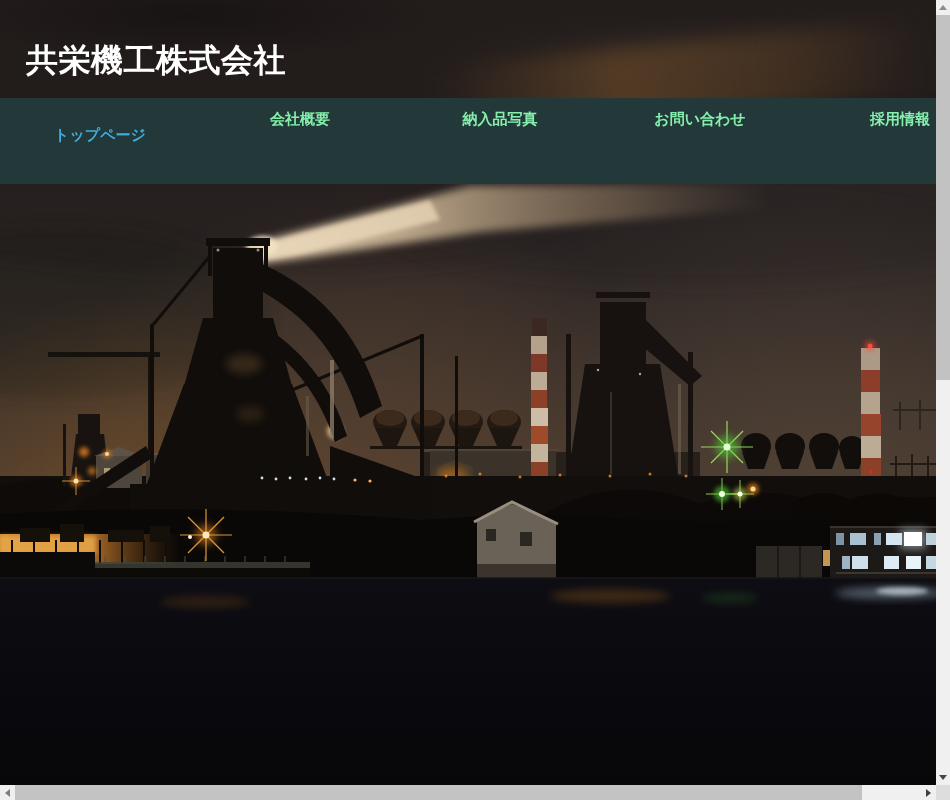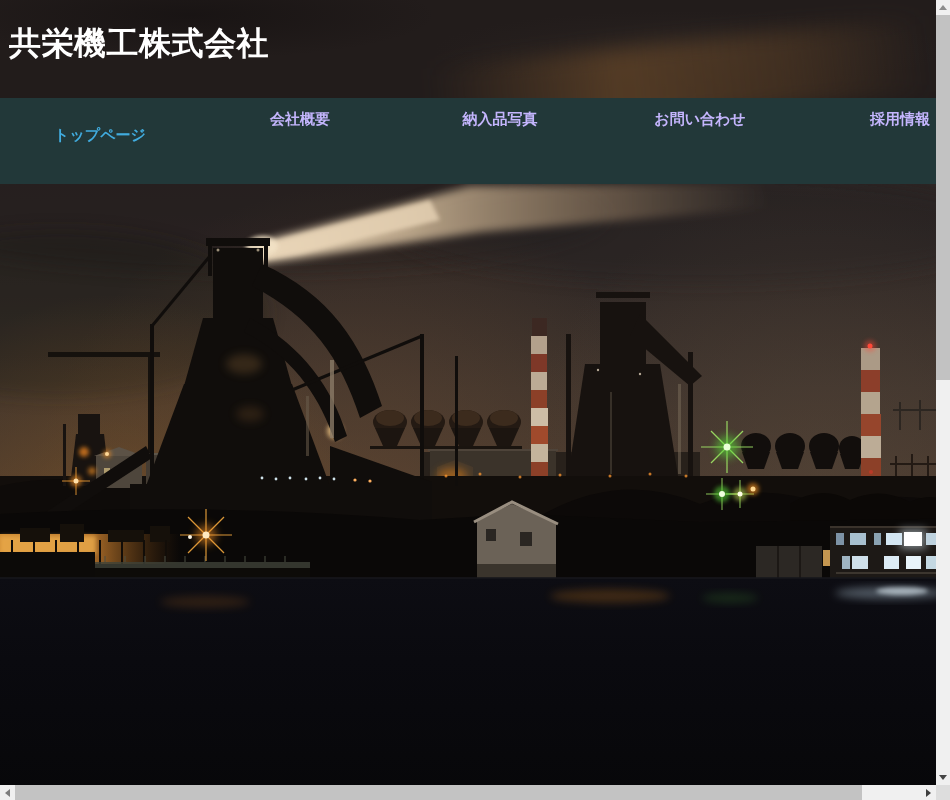--- a/index.html
+++ b/index.html
@@ -9,27 +9,27 @@
   }
   
   .site-header{position:absolute;left:0;top:0;width:936px;height:98px;background:#221c1b;overflow:hidden;}
   .header-smoke1{position:absolute;left:-60px;top:-30px;width:500px;height:90px;background:radial-gradient(ellipse at center, rgba(20,16,16,.65), rgba(20,16,16,0) 70%);}
   .header-smoke2{position:absolute;left:430px;top:10px;width:520px;height:80px;background:radial-gradient(ellipse at center, rgba(46,39,36,.5), rgba(46,39,36,0) 70%);}
   .header-glow{
     position:absolute;left:430px;top:42px;width:500px;height:76px;
     background:linear-gradient(to right, rgba(99,69,40,0), rgba(99,69,40,.75) 38%, rgba(86,60,36,.55) 72%, rgba(60,44,30,0));
     transform:rotate(-6deg);filter:blur(10px);
   }
-  .site-title{position:absolute;left:9px;top:24px;margin:0;font-size:32px;line-height:1.2;font-weight:bold;color:#ffffff;letter-spacing:.5px;}
+  .site-title{position:absolute;left:9px;top:24px;margin:17px;font-size:32px;line-height:1.2;font-weight:bold;color:#ffffff;letter-spacing:.5px;}
   
   .site-nav{position:absolute;left:0;top:98px;width:936px;height:86px;background:#223839;overflow:hidden;}
   .nav-inner{display:flex;flex-wrap:wrap;width:1000px;}
   .nav-link{
     width:200px;height:43px;display:flex;align-items:center;justify-content:center;
-    color:#c4b5fd;font-size:15px;font-weight:bold;text-decoration:none;cursor:pointer;white-space:nowrap;
+    color:#86efac;font-size:15px;font-weight:bold;text-decoration:none;cursor:pointer;white-space:nowrap;
   }
   .nav-link.active{color:#41acdf;margin-top:16px;}
   
   .hero{position:absolute;left:0;top:184px;width:936px;height:601px;overflow:hidden;background:#0a0908;}
   .hero svg{display:block;}
   
   .scrollbar-v{position:absolute;left:936px;top:0;width:14px;height:785px;background:#f0f0f0;}
   .scrollbar-v .sb-thumb{position:absolute;left:0;top:15px;width:14px;height:365px;background:#c2c2c2;}
   .sb-btn{position:absolute;width:14px;height:15px;display:flex;align-items:center;justify-content:center;}
   .sb-btn.up{left:0;top:0;}

